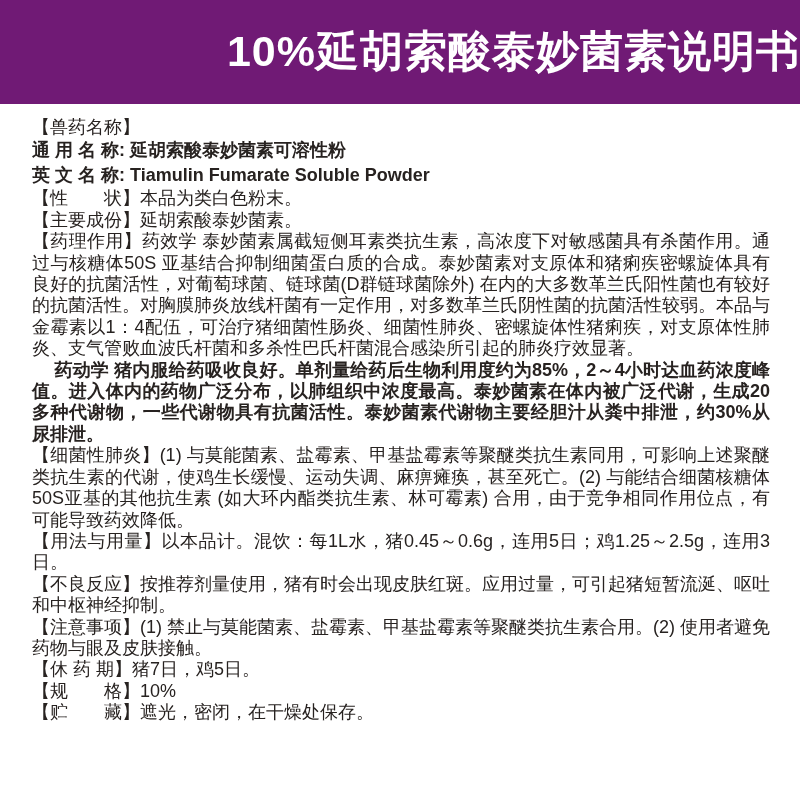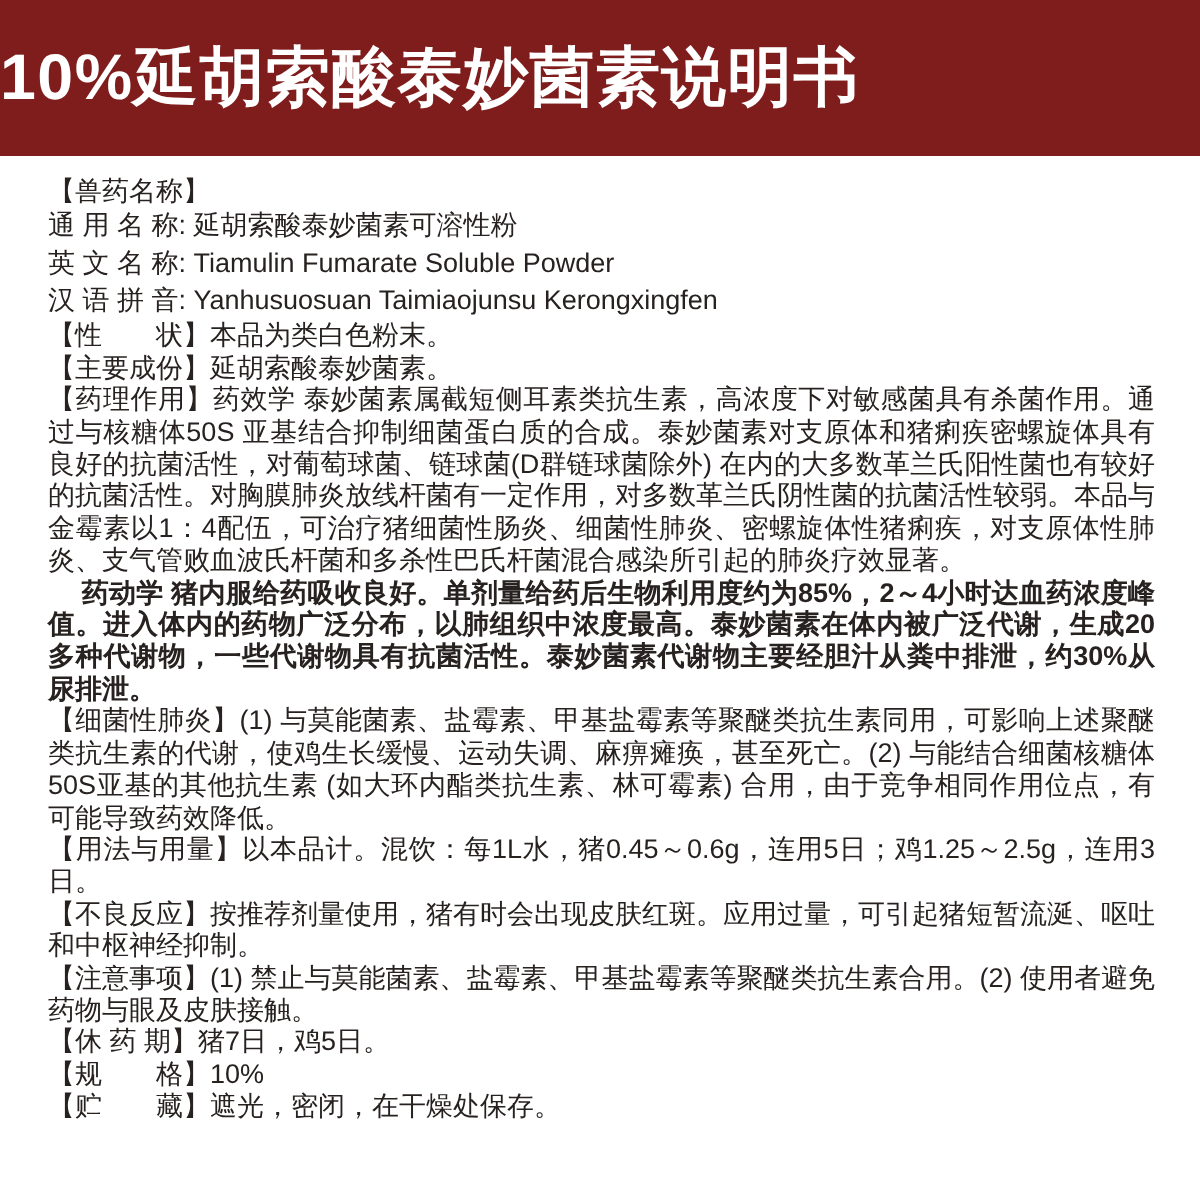--- a/index.html
+++ b/index.html
@@ -7,24 +7,24 @@
     padding: 0;
     width: 800px;
     height: 800px;
     background: #ffffff;
     overflow: hidden;
     font-family: "Liberation Sans", sans-serif;
   }
   .header-banner {
     width: 100%;
     height: 104px;
-    background: #7f1d1d;
+    background: #701a75;
     display: flex;
     align-items: center;
-    justify-content: flex-start;
+    justify-content: flex-end;
   }
   .page-title {
     margin: 0;
     color: #ffffff;
     font-size: 43px;
     font-weight: bold;
     letter-spacing: 1px;
     white-space: nowrap;
   }
   .sheet-body {
@@ -35,38 +35,38 @@
     font-weight: 500;
     text-align: justify;
   }
   .sheet-body p {
     margin: 0;
     padding: 0;
   }
   p.name-row {
     line-height: 25px;
     text-align: left;
+    font-weight: bold;
   }
   p.indent {
     text-indent: 1.25em;
     font-weight: bold;
   }
 </style>
 </head>
 <body>
 
 <div class="header-banner">
   <h1 class="page-title">10%延胡索酸泰妙菌素说明书</h1>
 </div>
 
 <div class="sheet-body">
   <p><span>【兽药名称】</span><span></span></p>
   <p class="name-row"><span>通 用 名 称: 延胡索酸泰妙菌素可溶性粉</span></p>
   <p class="name-row"><span>英 文 名 称: Tiamulin Fumarate Soluble Powder</span></p>
-  <p class="name-row"><span>汉 语 拼 音: Yanhusuosuan Taimiaojunsu Kerongxingfen</span></p>
   <p><span>【性　　状】</span><span>本品为类白色粉末。</span></p>
   <p><span>【主要成份】</span><span>延胡索酸泰妙菌素。</span></p>
   <p><span>【药理作用】</span><span>药效学 泰妙菌素属截短侧耳素类抗生素，高浓度下对敏感菌具有杀菌作用。通过与核糖体50S 亚基结合抑制细菌蛋白质的合成。泰妙菌素对支原体和猪痢疾密螺旋体具有良好的抗菌活性，对葡萄球菌、链球菌(D群链球菌除外) 在内的大多数革兰氏阳性菌也有较好的抗菌活性。对胸膜肺炎放线杆菌有一定作用，对多数革兰氏阴性菌的抗菌活性较弱。本品与金霉素以1：4配伍，可治疗猪细菌性肠炎、细菌性肺炎、密螺旋体性猪痢疾，对支原体性肺炎、支气管败血波氏杆菌和多杀性巴氏杆菌混合感染所引起的肺炎疗效显著。</span></p>
   <p class="indent"><span>药动学 猪内服给药吸收良好。单剂量给药后生物利用度约为85%，2～4小时达血药浓度峰值。进入体内的药物广泛分布，以肺组织中浓度最高。泰妙菌素在体内被广泛代谢，生成20多种代谢物，一些代谢物具有抗菌活性。泰妙菌素代谢物主要经胆汁从粪中排泄，约30%从尿排泄。</span></p>
   <p><span>【细菌性肺炎】</span><span>(1) 与莫能菌素、盐霉素、甲基盐霉素等聚醚类抗生素同用，可影响上述聚醚类抗生素的代谢，使鸡生长缓慢、运动失调、麻痹瘫痪，甚至死亡。(2) 与能结合细菌核糖体50S亚基的其他抗生素 (如大环内酯类抗生素、林可霉素) 合用，由于竞争相同作用位点，有可能导致药效降低。</span></p>
   <p><span>【用法与用量】</span><span>以本品计。混饮：每1L水，猪0.45～0.6g，连用5日；鸡1.25～2.5g，连用3日。</span></p>
   <p><span>【不良反应】</span><span>按推荐剂量使用，猪有时会出现皮肤红斑。应用过量，可引起猪短暂流涎、呕吐和中枢神经抑制。</span></p>
   <p><span>【注意事项】</span><span>(1) 禁止与莫能菌素、盐霉素、甲基盐霉素等聚醚类抗生素合用。(2) 使用者避免药物与眼及皮肤接触。</span></p>
   <p><span>【休 药 期】</span><span>猪7日，鸡5日。</span></p>
   <p><span>【规　　格】</span><span>10%</span></p>

